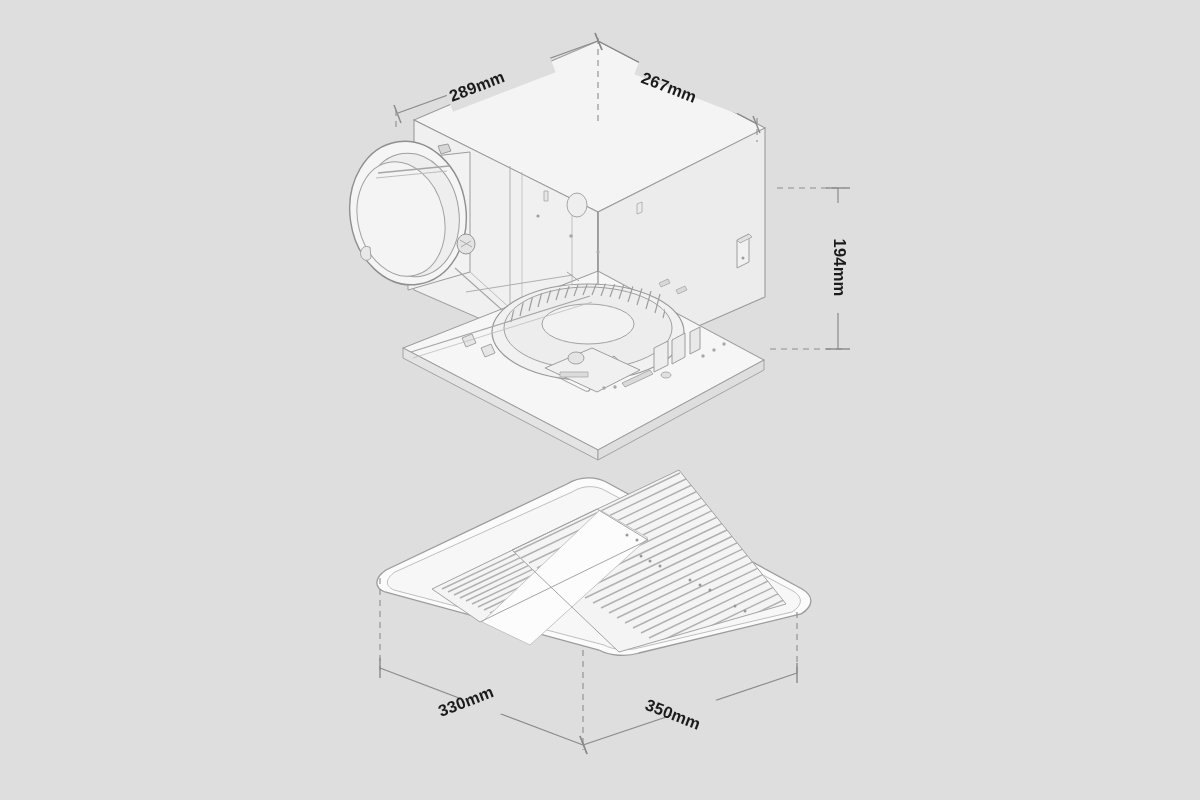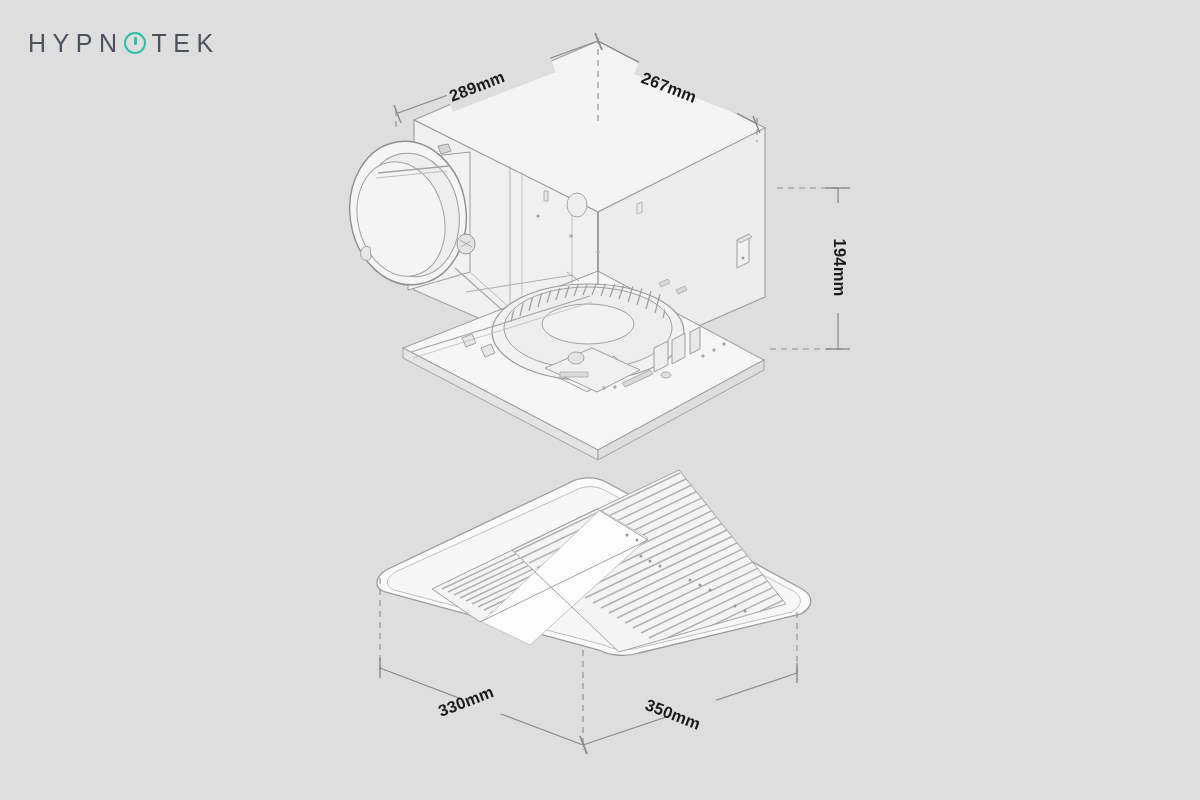--- a/index.html
+++ b/index.html
@@ -89,28 +89,20 @@
   .lbl-267 { left: 640px; top: 78px;  transform: rotate(21deg); }
   .lbl-194 { left: 811px; top: 258px; transform: rotate(90deg); }
   .lbl-330 { left: 437px; top: 692px; transform: rotate(-21deg); }
   .lbl-350 { left: 644px; top: 705px; transform: rotate(21deg); }
 </style>
 </head>
 <body>
 
 <div id="sheet">
 
-  <div id="brand-logo">
-    <span class="logo-text">HYPN</span>
-    <span class="logo-mark">
-      <span class="ring"></span>
-      <span class="tick"></span>
-    </span>
-    <span class="logo-text">TEK</span>
-  </div>
 
   <svg id="drawing-canvas" viewBox="0 0 1200 800">
     <defs>
       <linearGradient id="louverGrad" x1="0" y1="0" x2="1" y2="1">
         <stop offset="0%" stop-color="#c9c9c9"></stop>
         <stop offset="100%" stop-color="#b4b4b4"></stop>
       </linearGradient>
       <clipPath id="grilleClipA">
         <polygon points="432,589 597,509 648,540 480,622"></polygon>
       </clipPath>

